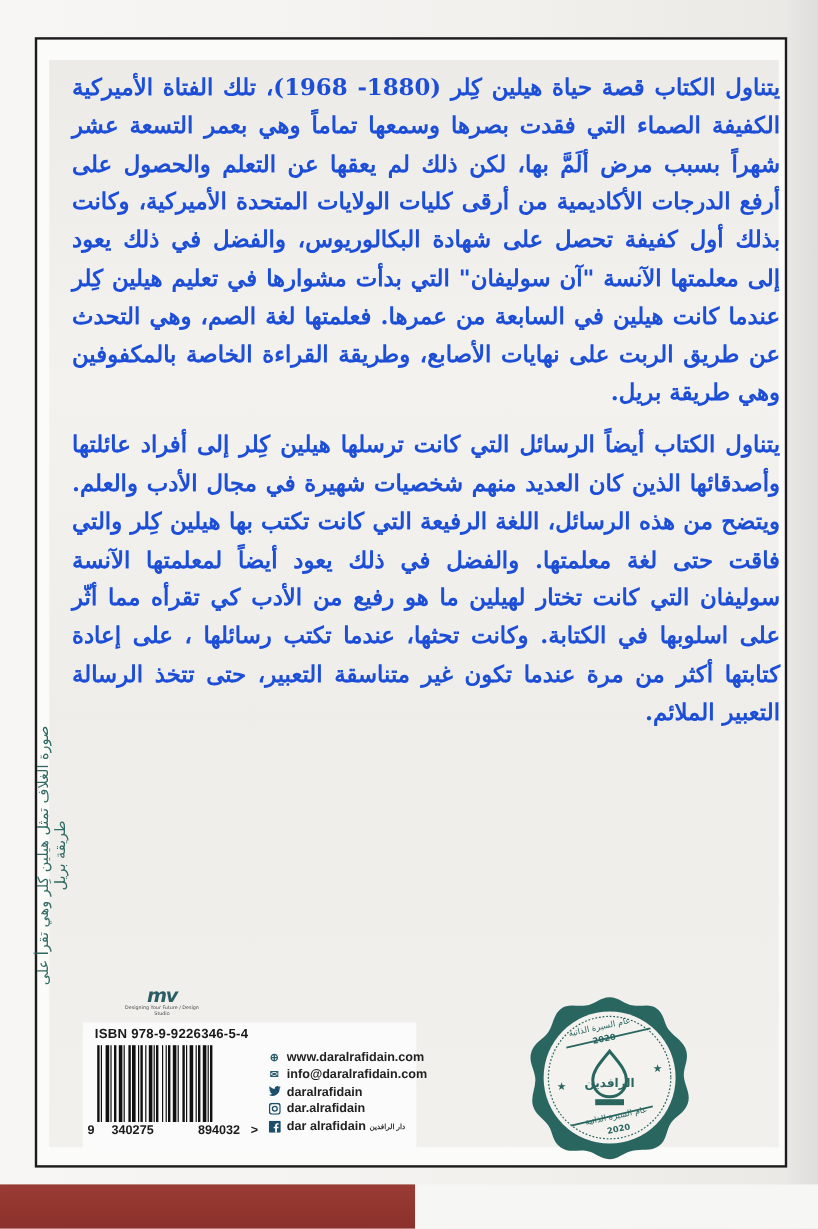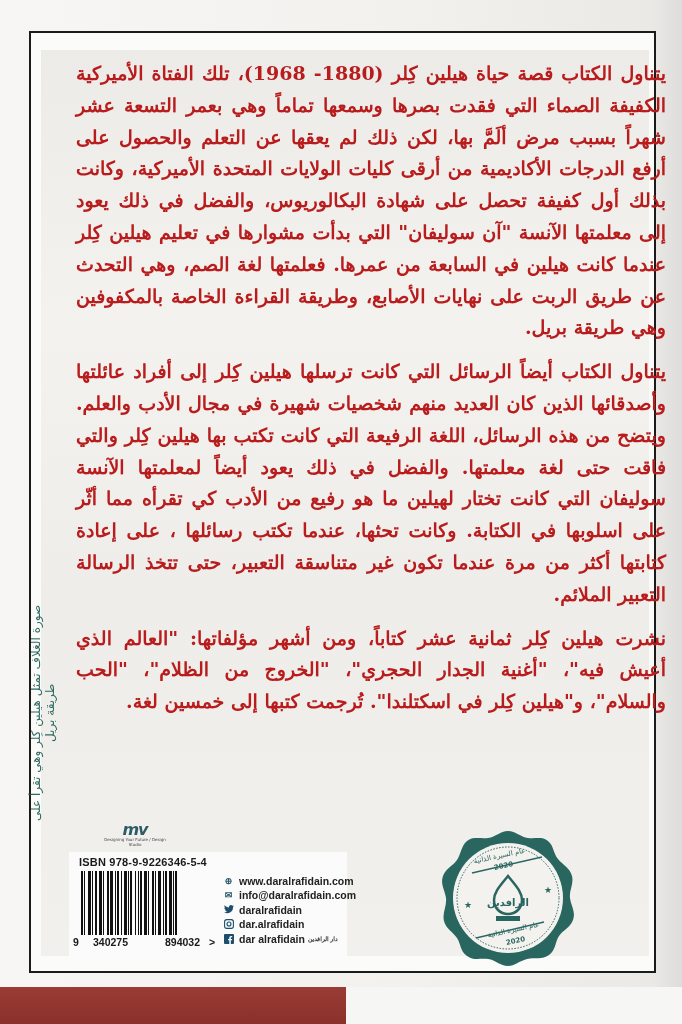--- a/index.html
+++ b/index.html
@@ -1,21 +1,21 @@
 <!DOCTYPE html>
 <html><head>
 <meta charset="utf-8">
 <style>
   html,body{margin:0;padding:0;}
   body{width:682px;height:1024px;background:#f4f3f1;position:relative;overflow:hidden;font-family:"DejaVu Serif",serif;}
   .cover{position:absolute;left:0;top:0;width:682px;height:1024px;background:linear-gradient(90deg,#f7f6f4 0%,#f2f1ee 60%,#e9e8e5 100%);}
   .right-shade{position:absolute;right:0;top:0;width:30px;height:1024px;background:linear-gradient(90deg,rgba(255,255,255,0),rgba(200,200,200,0.35));}
   .frame{position:absolute;left:29px;top:31px;width:627px;height:942px;border:2px solid #1b1b1b;box-sizing:border-box;background:#fbfbfa;}
   .panel{position:absolute;left:41px;top:50px;width:608px;height:906px;background:linear-gradient(180deg,#ecebe8 0%,#f3f2ef 30%,#eeede9 60%,#f1f0ed 100%);}
-  .body-text{position:absolute;left:60px;top:58px;width:590px;direction:rtl;text-align:justify;color:#b91c1c;font-size:19px;line-height:31.8px;font-weight:bold;margin-left:16px;}
+  .body-text{position:absolute;left:60px;top:58px;width:590px;direction:rtl;text-align:justify;color:#1d4ed8;font-size:19px;line-height:31.8px;font-weight:bold;}
   .body-text p{margin:0 0 12px 0;text-align-last:right;}
   .spine-caption{position:absolute;left:29px;top:590px;width:22px;height:245px;writing-mode:vertical-rl;transform:rotate(180deg);color:#2f6b63;font-size:12px;direction:rtl;text-align:center;font-family:"DejaVu Sans",sans-serif;}
   .publisher-logo{position:absolute;left:100px;top:820px;width:70px;height:30px;text-align:center;}
   .publisher-logo .mark{font-family:"DejaVu Sans",sans-serif;font-size:16px;font-style:italic;font-weight:bold;color:#2c5c64;letter-spacing:-1px;}
   .publisher-logo .tag{font-size:4px;color:#444;display:block;margin-top:-2px;font-family:"DejaVu Sans",sans-serif;}
   .barcode-box{position:absolute;left:69px;top:852px;width:278px;height:107px;background:#fbfbfb;font-weight:bold;}
   .isbn{position:absolute;left:10px;top:4px;font-family:"Liberation Sans",sans-serif;font-size:11px;color:#1a1a1a;letter-spacing:0.2px;}
   .bars{position:absolute;left:12px;top:19px;width:124px;height:64px;display:flex;align-items:stretch;}
   .bars span{display:block;background:#111;height:100%;}
   .barnums{position:absolute;left:4px;top:84px;font-family:"Liberation Sans",sans-serif;font-size:10.5px;color:#1a1a1a;width:140px;}
@@ -33,21 +33,20 @@
 
 <div class="cover"></div>
 <div class="right-shade"></div>
 
 <div class="frame"></div>
 <div class="panel"></div>
 
 <div class="body-text">
   <p>يتناول الكتاب قصة حياة هيلين كِلر (1880- 1968)، تلك الفتاة الأميركية الكفيفة الصماء التي فقدت بصرها وسمعها تماماً وهي بعمر التسعة عشر شهراً بسبب مرض ألَمَّ بها، لكن ذلك لم يعقها عن التعلم والحصول على أرفع الدرجات الأكاديمية من أرقى كليات الولايات المتحدة الأميركية، وكانت بذلك أول كفيفة تحصل على شهادة البكالوريوس، والفضل في ذلك يعود إلى معلمتها الآنسة "آن سوليفان" التي بدأت مشوارها في تعليم هيلين كِلر عندما كانت هيلين في السابعة من عمرها. فعلمتها لغة الصم، وهي التحدث عن طريق الربت على نهايات الأصابع، وطريقة القراءة الخاصة بالمكفوفين وهي طريقة بريل.</p>
   <p>يتناول الكتاب أيضاً الرسائل التي كانت ترسلها هيلين كِلر إلى أفراد عائلتها وأصدقائها الذين كان العديد منهم شخصيات شهيرة في مجال الأدب والعلم. ويتضح من هذه الرسائل، اللغة الرفيعة التي كانت تكتب بها هيلين كِلر والتي فاقت حتى لغة معلمتها. والفضل في ذلك يعود أيضاً لمعلمتها الآنسة سوليفان التي كانت تختار لهيلين ما هو رفيع من الأدب كي تقرأه مما أثّر على اسلوبها في الكتابة. وكانت تحثها، عندما تكتب رسائلها ، على إعادة كتابتها أكثر من مرة عندما تكون غير متناسقة التعبير، حتى تتخذ الرسالة التعبير الملائم.</p>
-  <p>نشرت هيلين كِلر ثمانية عشر كتاباً، ومن أشهر مؤلفاتها: "العالم الذي أعيش فيه"، "أغنية الجدار الحجري"، "الخروج من الظلام"، "الحب والسلام"، و"هيلين كِلر في اسكتلندا". تُرجمت كتبها إلى خمسين لغة.</p>
 </div>
 
 <div class="spine-caption">صورة الغلاف تمثل هيلين كِلر وهي تقرأ على طريقة بريل</div>
 
 <div class="publisher-logo">
   <span class="mark">mv</span>
   <span class="tag">Designing Your Future / Design Studio</span>
 </div>
 
 <div class="barcode-box">

